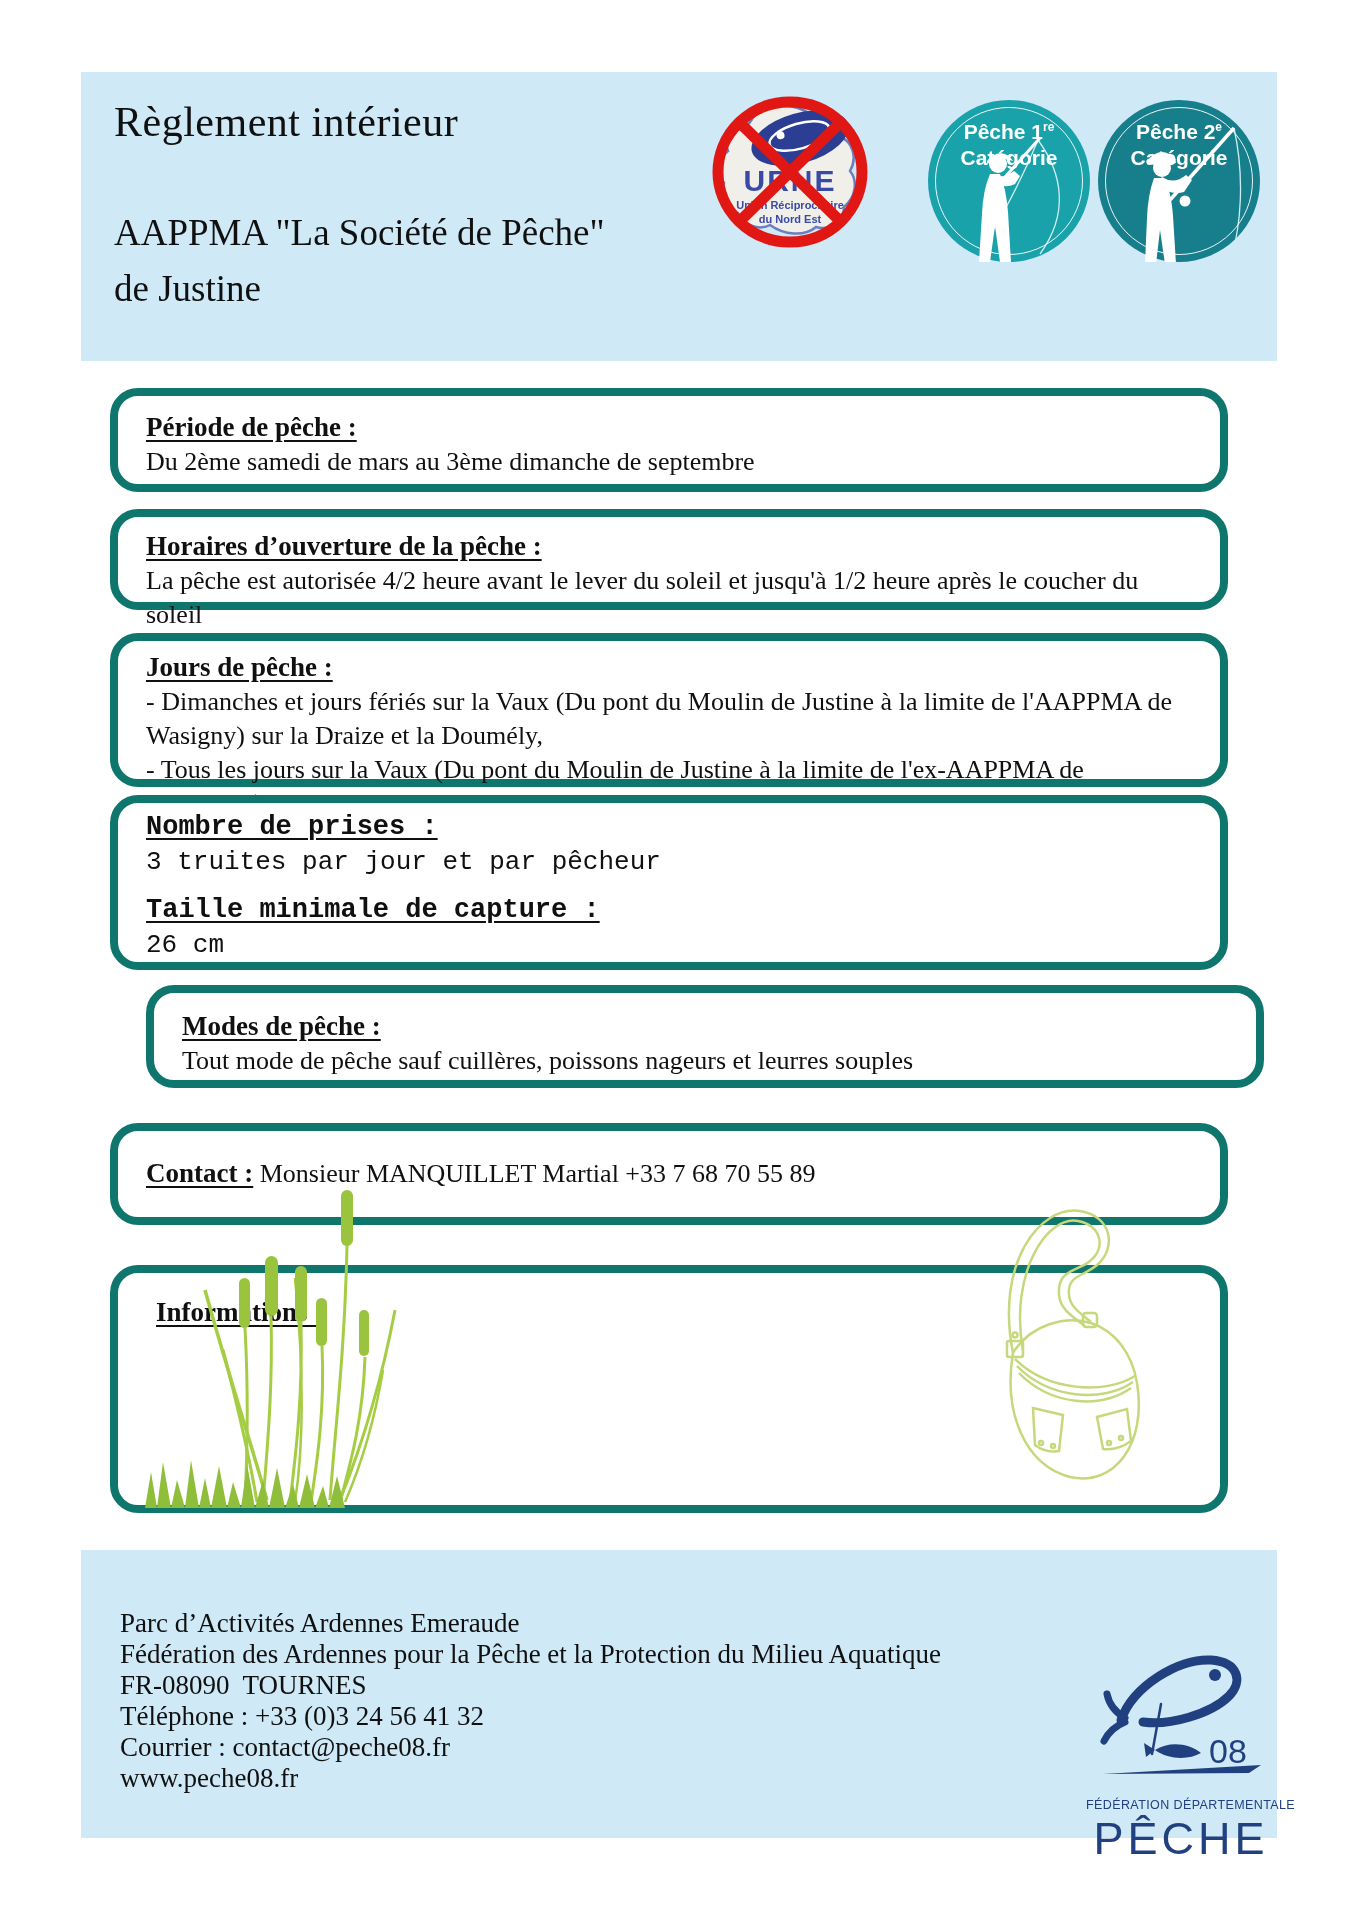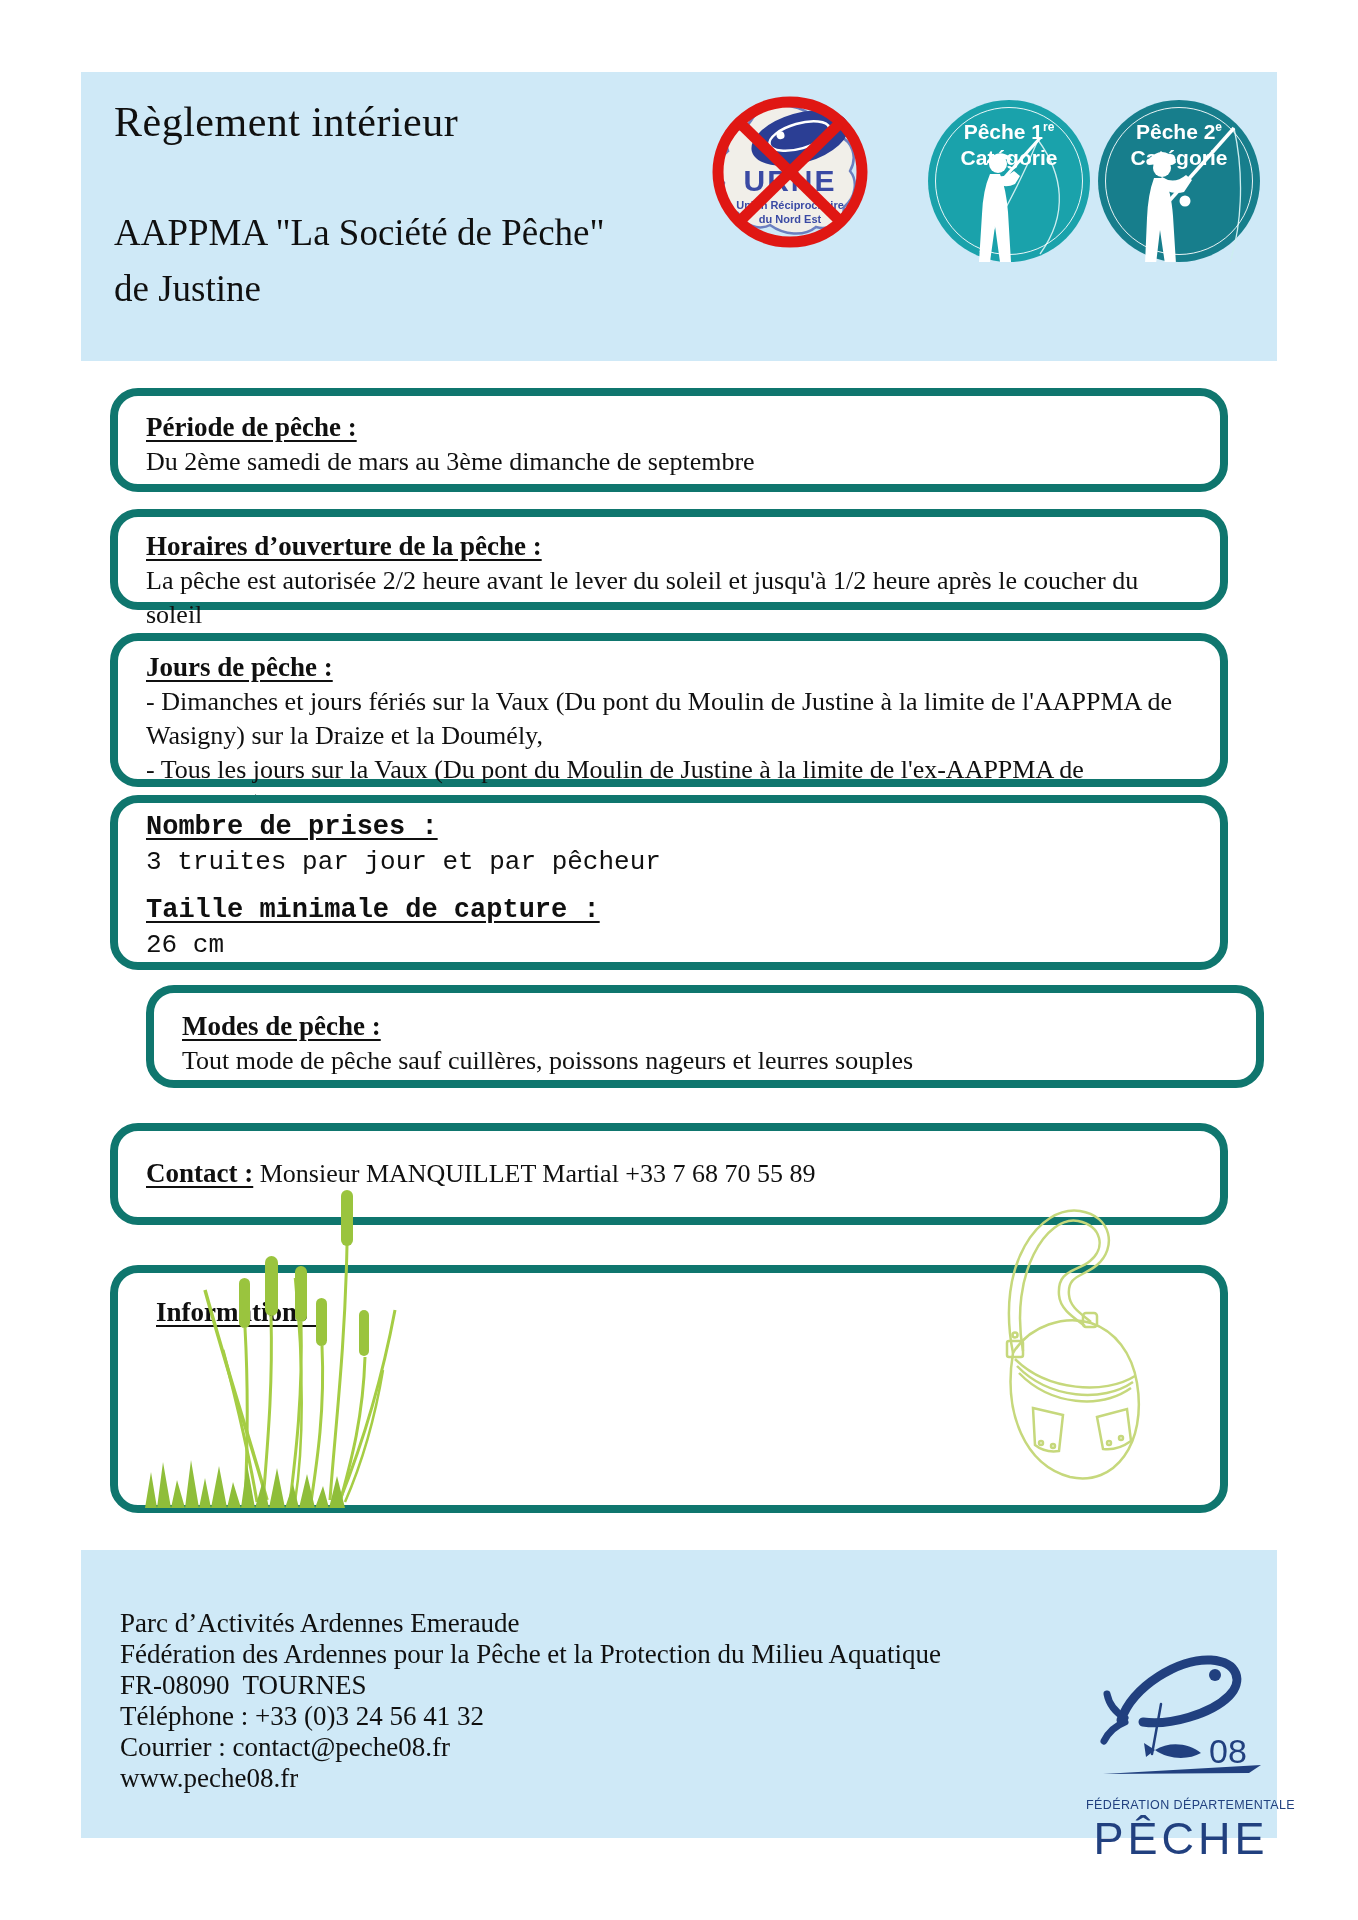--- a/index.html
+++ b/index.html
@@ -126,21 +126,21 @@
   </div>
 </div>
 
 <div class="box" id="box-periode">
   <div class="box-title">Période de pêche :</div>
   <div class="box-body">Du 2ème samedi de mars au 3ème dimanche de septembre</div>
 </div>
 
 <div class="box" id="box-horaires">
   <div class="box-title">Horaires d’ouverture de la pêche :</div>
-  <div class="box-body">La pêche est autorisée 2/2 heure avant le lever du soleil et jusqu'à 1/2 heure après le coucher du soleil</div>
+  <div class="box-body">La pêche est autorisée 4/2 heure avant le lever du soleil et jusqu'à 1/2 heure après le coucher du soleil</div>
 </div>
 
 <div class="box" id="box-jours">
   <div class="box-title">Jours de pêche :</div>
   <div class="box-body">- Dimanches et jours fériés sur la Vaux (Du pont du Moulin de Justine à la limite de l'AAPPMA de Wasigny) sur la Draize et la Doumély,</div>
   <div class="box-body">- Tous les jours sur la Vaux (Du pont du Moulin de Justine à la limite de l'ex-AAPPMA de Hauteville)</div>
 </div>
 
 <div class="box" id="box-prises">
   <div class="block">

